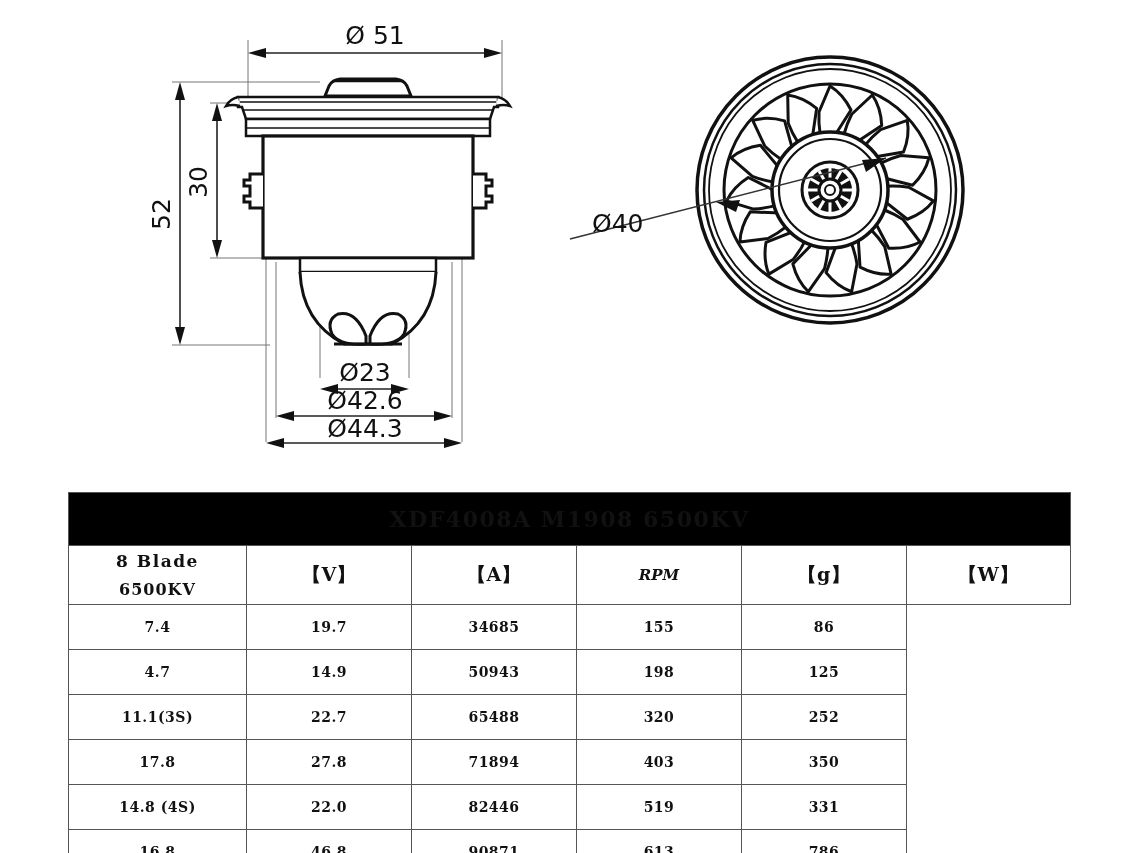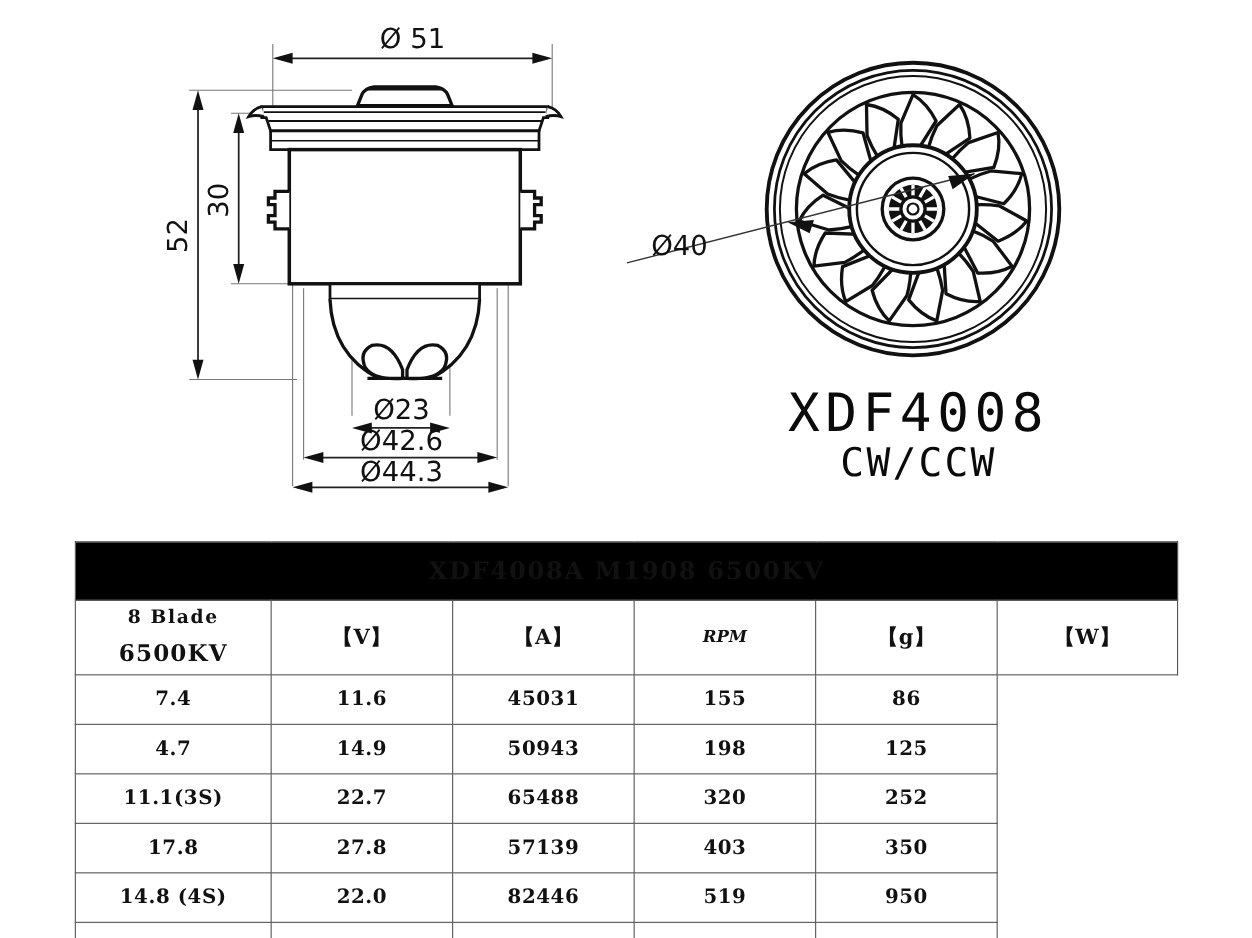--- a/index.html
+++ b/index.html
@@ -108,31 +108,31 @@
     font-size: 19px;
     letter-spacing: 0.5px;
   }
   .col-head.rpm-head {
     font-size: 15px;
     letter-spacing: 0;
     font-style: italic;
   }
   .data-cell {
     height: 42px;
-    font-size: 18px;
+    font-size: 14px;
     letter-spacing: 0.5px;
   }
   #blade-cell {
     font-size: 17px;
     line-height: 1.7;
     letter-spacing: 1.5px;
     margin-left: 40px;
   }
   #blade-cell .blade-line-1 { font-size: 17px; display: block; }
-  #blade-cell .blade-line-2 { font-size: 21px; display: block; letter-spacing: 1px; }
+  #blade-cell .blade-line-2 { font-size: 16px; display: block; letter-spacing: 1px; }
 </style>
 </head>
 <body>
 
 <div id="sheet">
 
   <div id="drawing-area">
     <svg id="drawing-svg" width="1138" height="478" viewBox="0 0 1138 478">
 
       <g>
@@ -307,24 +307,20 @@
 
         <g>
           <line x1="570" y1="239" x2="886" y2="158" stroke="#333333" stroke-width="1.3"></line>
           <path d="M 716 202 L 740 200 L 736 212 Z" fill="#111111"></path>
           <path d="M 886 158 L 862 160 L 866 172 Z" fill="#111111"></path>
           <text class="dim-text" x="592" y="232">Ø40</text>
         </g>
       </g>
     </svg>
 
-    <div id="product-title-block">
-      <div id="product-name">XDF4008</div>
-      <div id="product-rotation">CW/CCW</div>
-    </div>
   </div>
 
   <div id="spec-table-wrap">
     <table id="spec-table">
       <colgroup>
         <col style="width:178px">
         <col style="width:165px">
         <col style="width:165px">
         <col style="width:165px">
         <col style="width:165px">
@@ -342,52 +338,52 @@
           <th class="col-head">【V】</th>
           <th class="col-head">【A】</th>
           <th class="col-head rpm-head">RPM</th>
           <th class="col-head">【g】</th>
           <th class="col-head">【W】</th>
         </tr>
       </thead>
       <tbody>
         <tr>
           <td class="data-cell">7.4</td>
-          <td class="data-cell">11.6</td>
-          <td class="data-cell">45031</td>
+          <td class="data-cell">19.7</td>
+          <td class="data-cell">34685</td>
           <td class="data-cell">155</td>
           <td class="data-cell">86</td>
         </tr>
         <tr>
           <td class="data-cell">4.7</td>
           <td class="data-cell">14.9</td>
           <td class="data-cell">50943</td>
           <td class="data-cell">198</td>
           <td class="data-cell">125</td>
         </tr>
         <tr>
           <td class="data-cell">11.1(3S)</td>
           <td class="data-cell">22.7</td>
           <td class="data-cell">65488</td>
           <td class="data-cell">320</td>
           <td class="data-cell">252</td>
         </tr>
         <tr>
           <td class="data-cell">17.8</td>
           <td class="data-cell">27.8</td>
-          <td class="data-cell">57139</td>
+          <td class="data-cell">71894</td>
           <td class="data-cell">403</td>
           <td class="data-cell">350</td>
         </tr>
         <tr>
           <td class="data-cell">14.8 (4S)</td>
           <td class="data-cell">22.0</td>
           <td class="data-cell">82446</td>
           <td class="data-cell">519</td>
-          <td class="data-cell">950</td>
+          <td class="data-cell">331</td>
         </tr>
         <tr>
           <td class="data-cell">16.8</td>
           <td class="data-cell">46.8</td>
           <td class="data-cell">90871</td>
           <td class="data-cell">613</td>
           <td class="data-cell">786</td>
         </tr>
       </tbody>
     </table>

